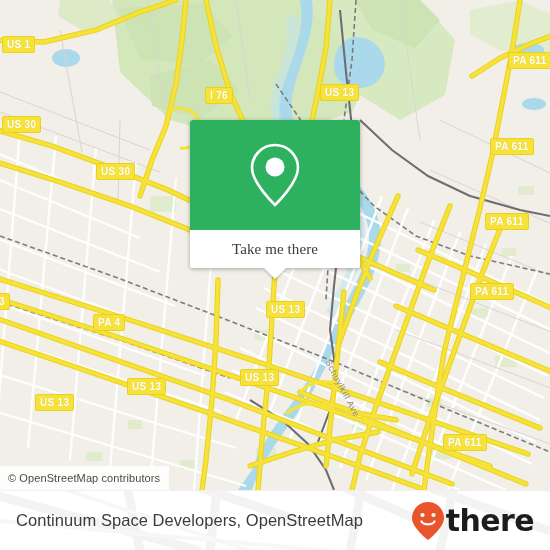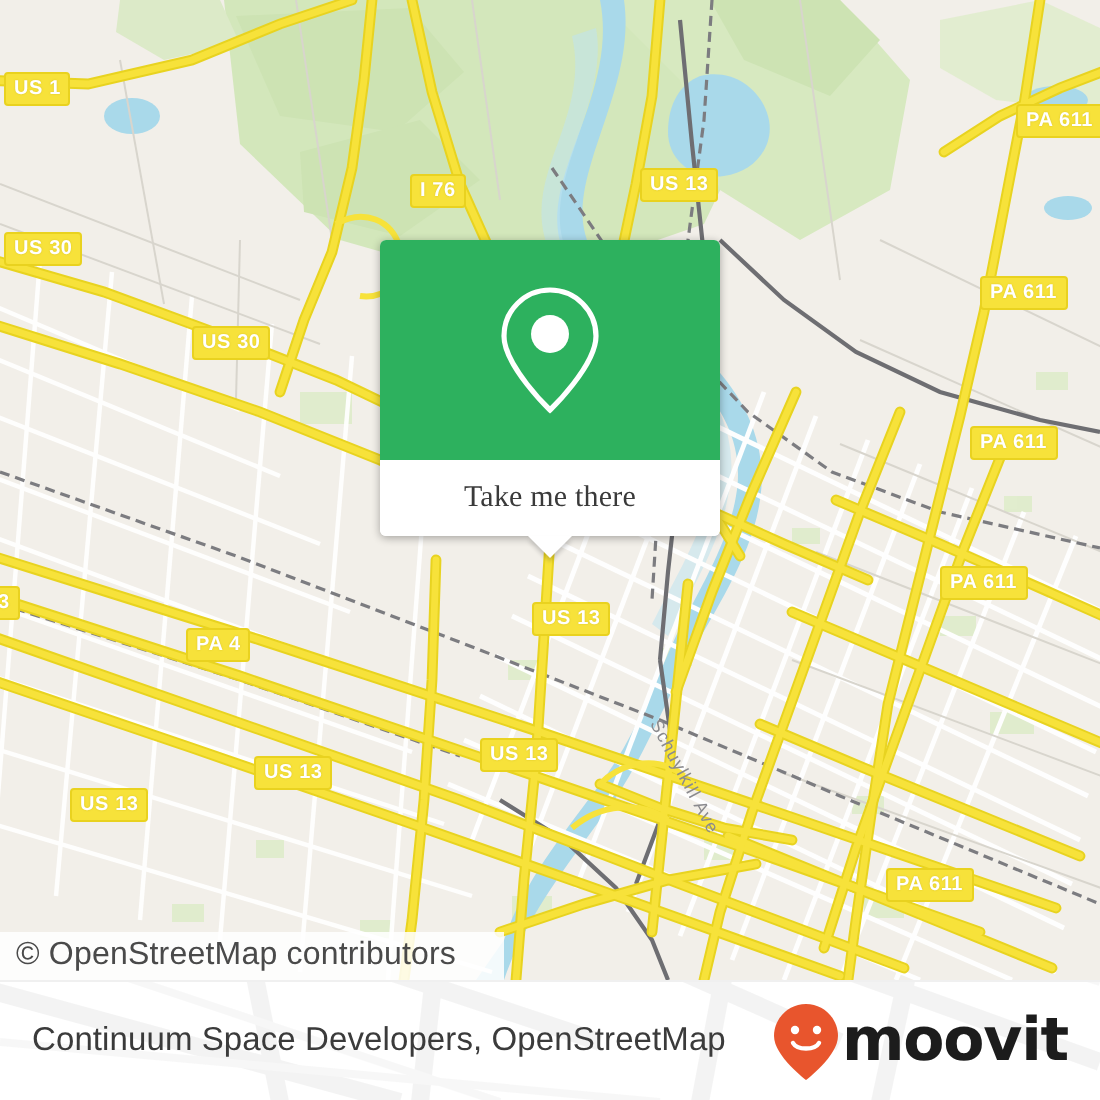--- a/index.html
+++ b/index.html
@@ -101,26 +101,26 @@
     border-right: 11px solid transparent;
     border-top: 11px solid #ffffff;
     filter: drop-shadow(0 2px 1px rgba(0,0,0,.18));
   }
 
   
   #attrib {
     position: absolute;
     left: 0; top: 466px;
     height: 24px;
-    padding: 0 24px 0 8px;
+    padding: 0 9px 0 8px;
     display: flex;
     align-items: center;
     background: rgba(255,255,255,.86);
     color: #4a4a4a;
-    font-size: 16px;
+    font-size: 11px;
     letter-spacing: .1px;
     z-index: 6;
   }
 
   
   #footer {
     position: absolute;
     left: 0; top: 490px;
     width: 550px; height: 60px;
     background: #ffffff;
@@ -430,16 +430,16 @@
 
     <div id="footer-title">Continuum Space Developers, OpenStreetMap</div>
 
     <div id="brand">
       <svg width="34" height="40" viewBox="0 0 34 40">
         <path d="M17 1 C8.2 1 1 8.2 1 17 C1 27 17 39 17 39 C17 39 33 27 33 17 C33 8.2 25.8 1 17 1 Z" fill="#e8552d"></path>
         <circle cx="11.5" cy="14" r="2.1" fill="#ffffff"></circle>
         <circle cx="22.5" cy="14" r="2.1" fill="#ffffff"></circle>
         <path d="M10.5 20.5 C12.6 24.2 21.4 24.2 23.5 20.5" fill="none" stroke="#ffffff" stroke-width="2.2" stroke-linecap="round"></path>
       </svg>
-      <span id="brand-text">moovit</span>
+      <span id="brand-text">there</span>
     </div>
   </div>
 </div>
 
 </body></html>

